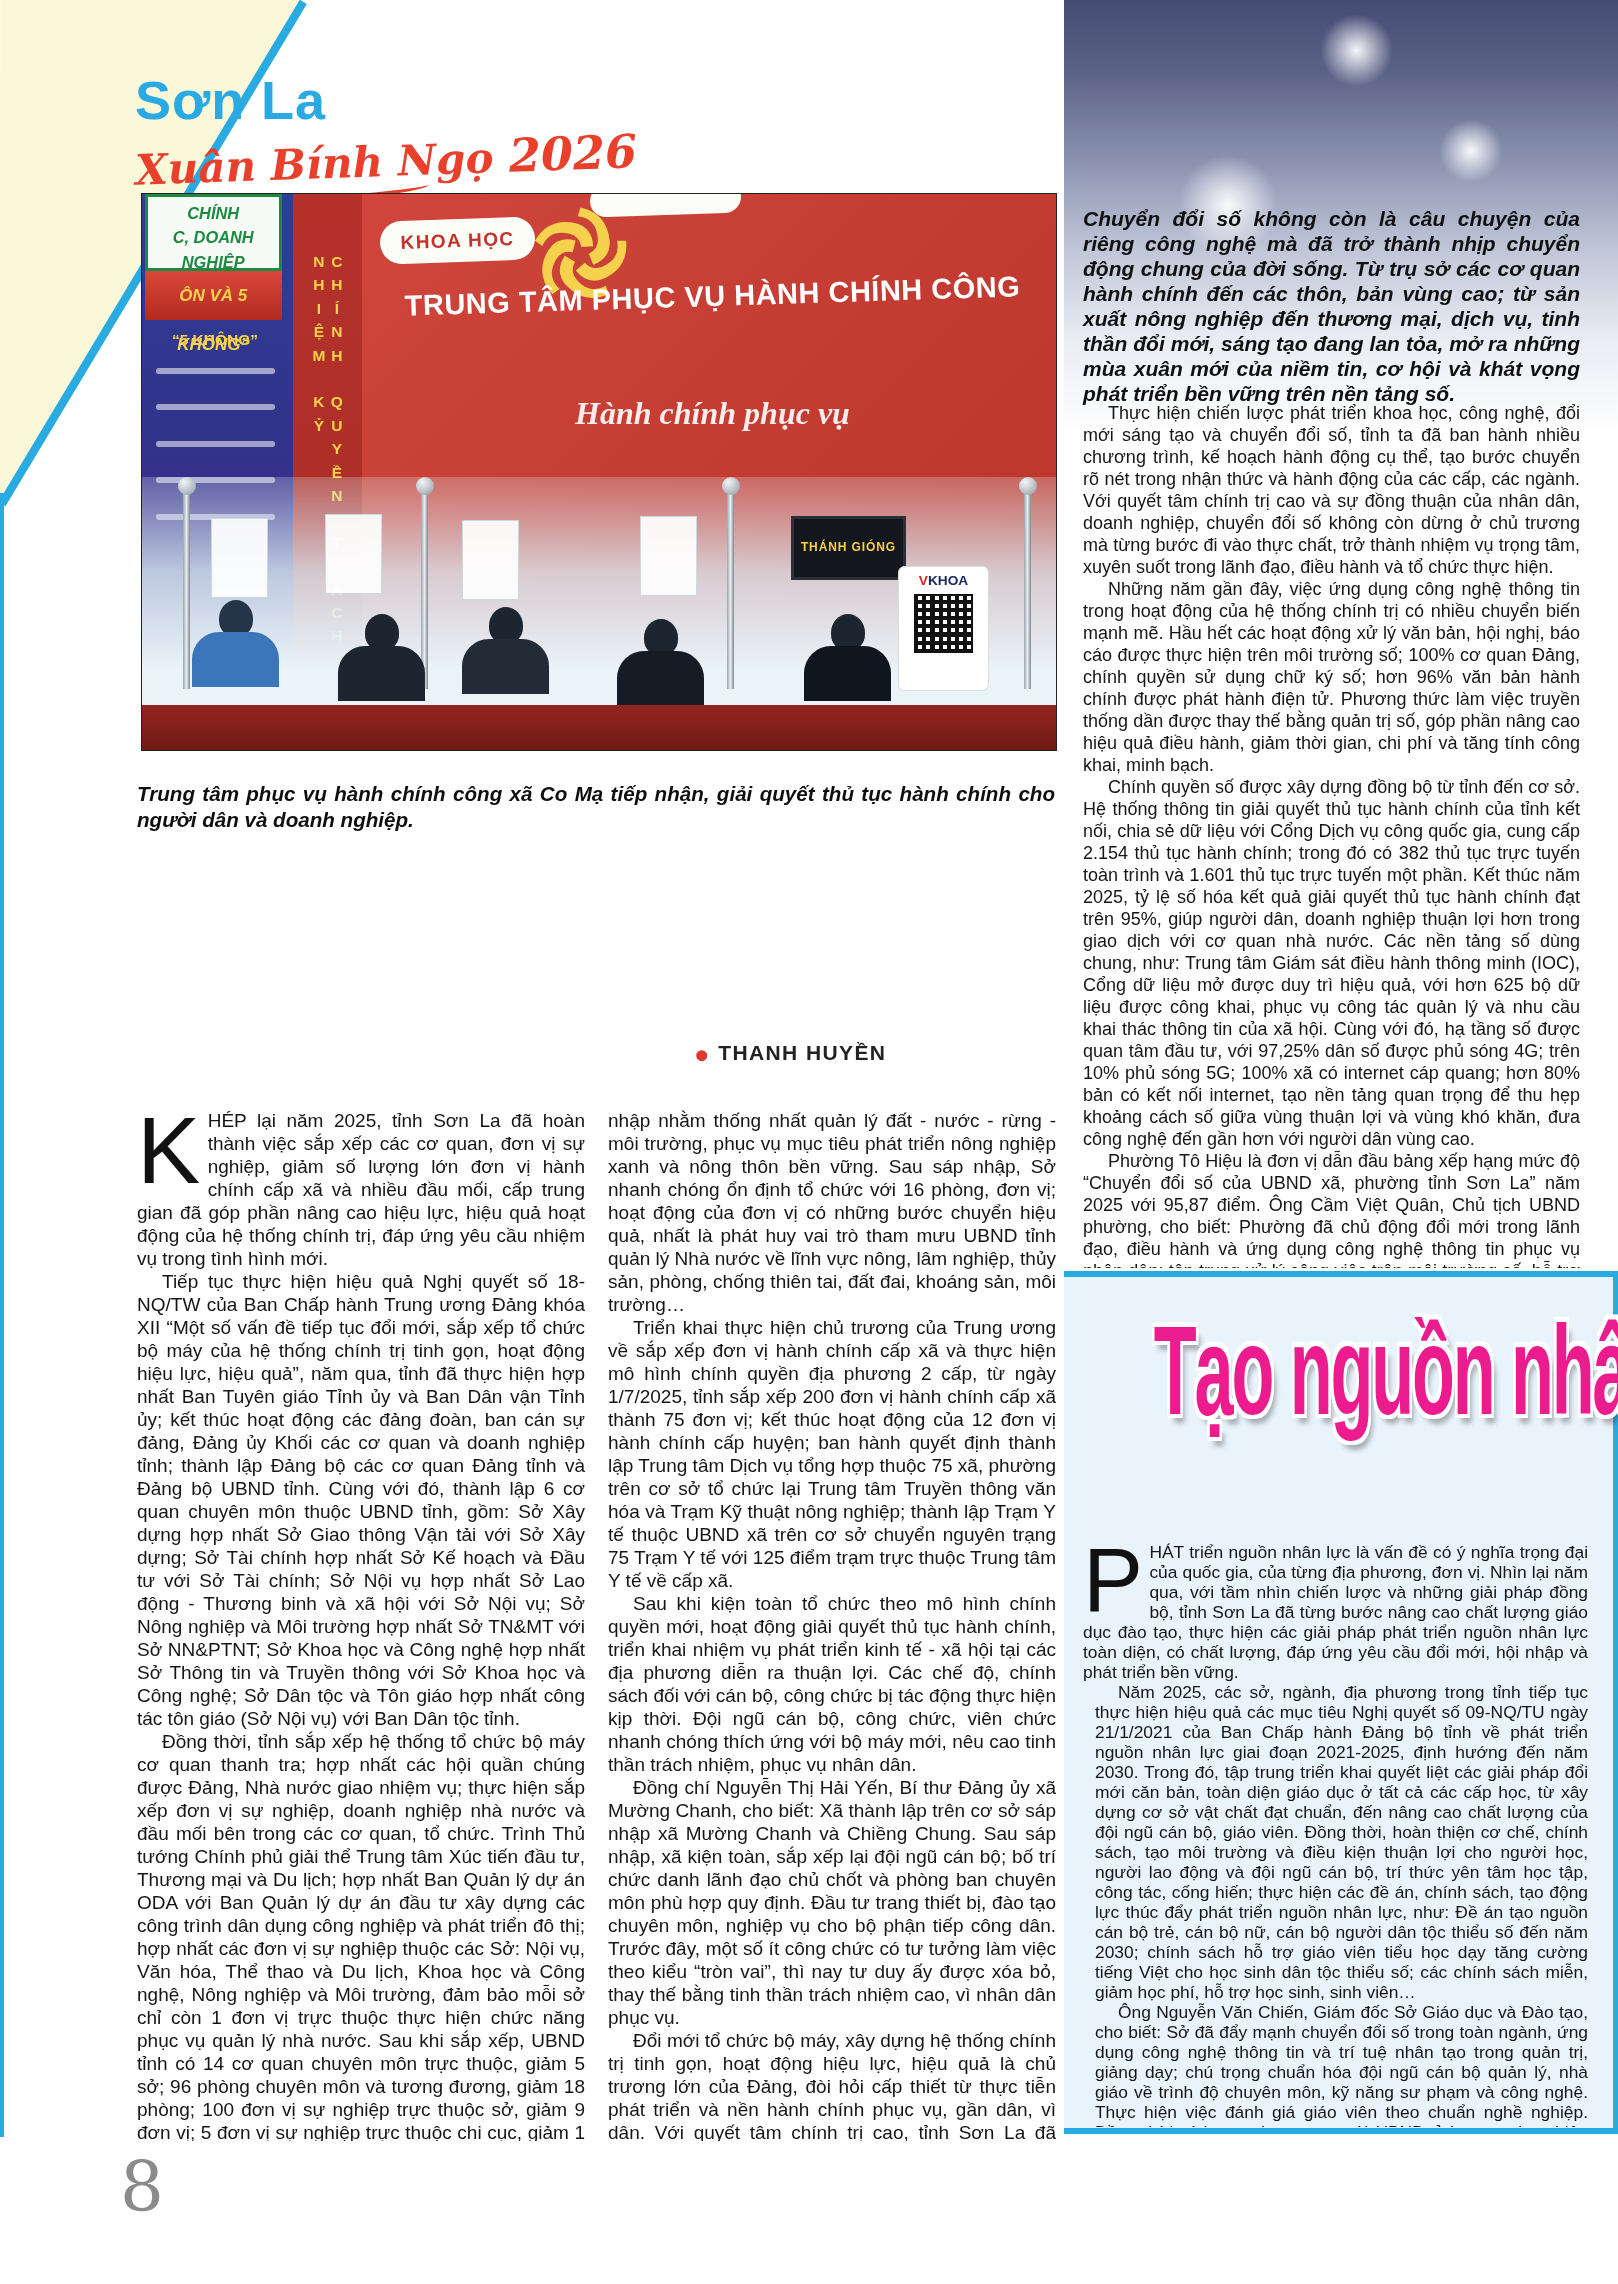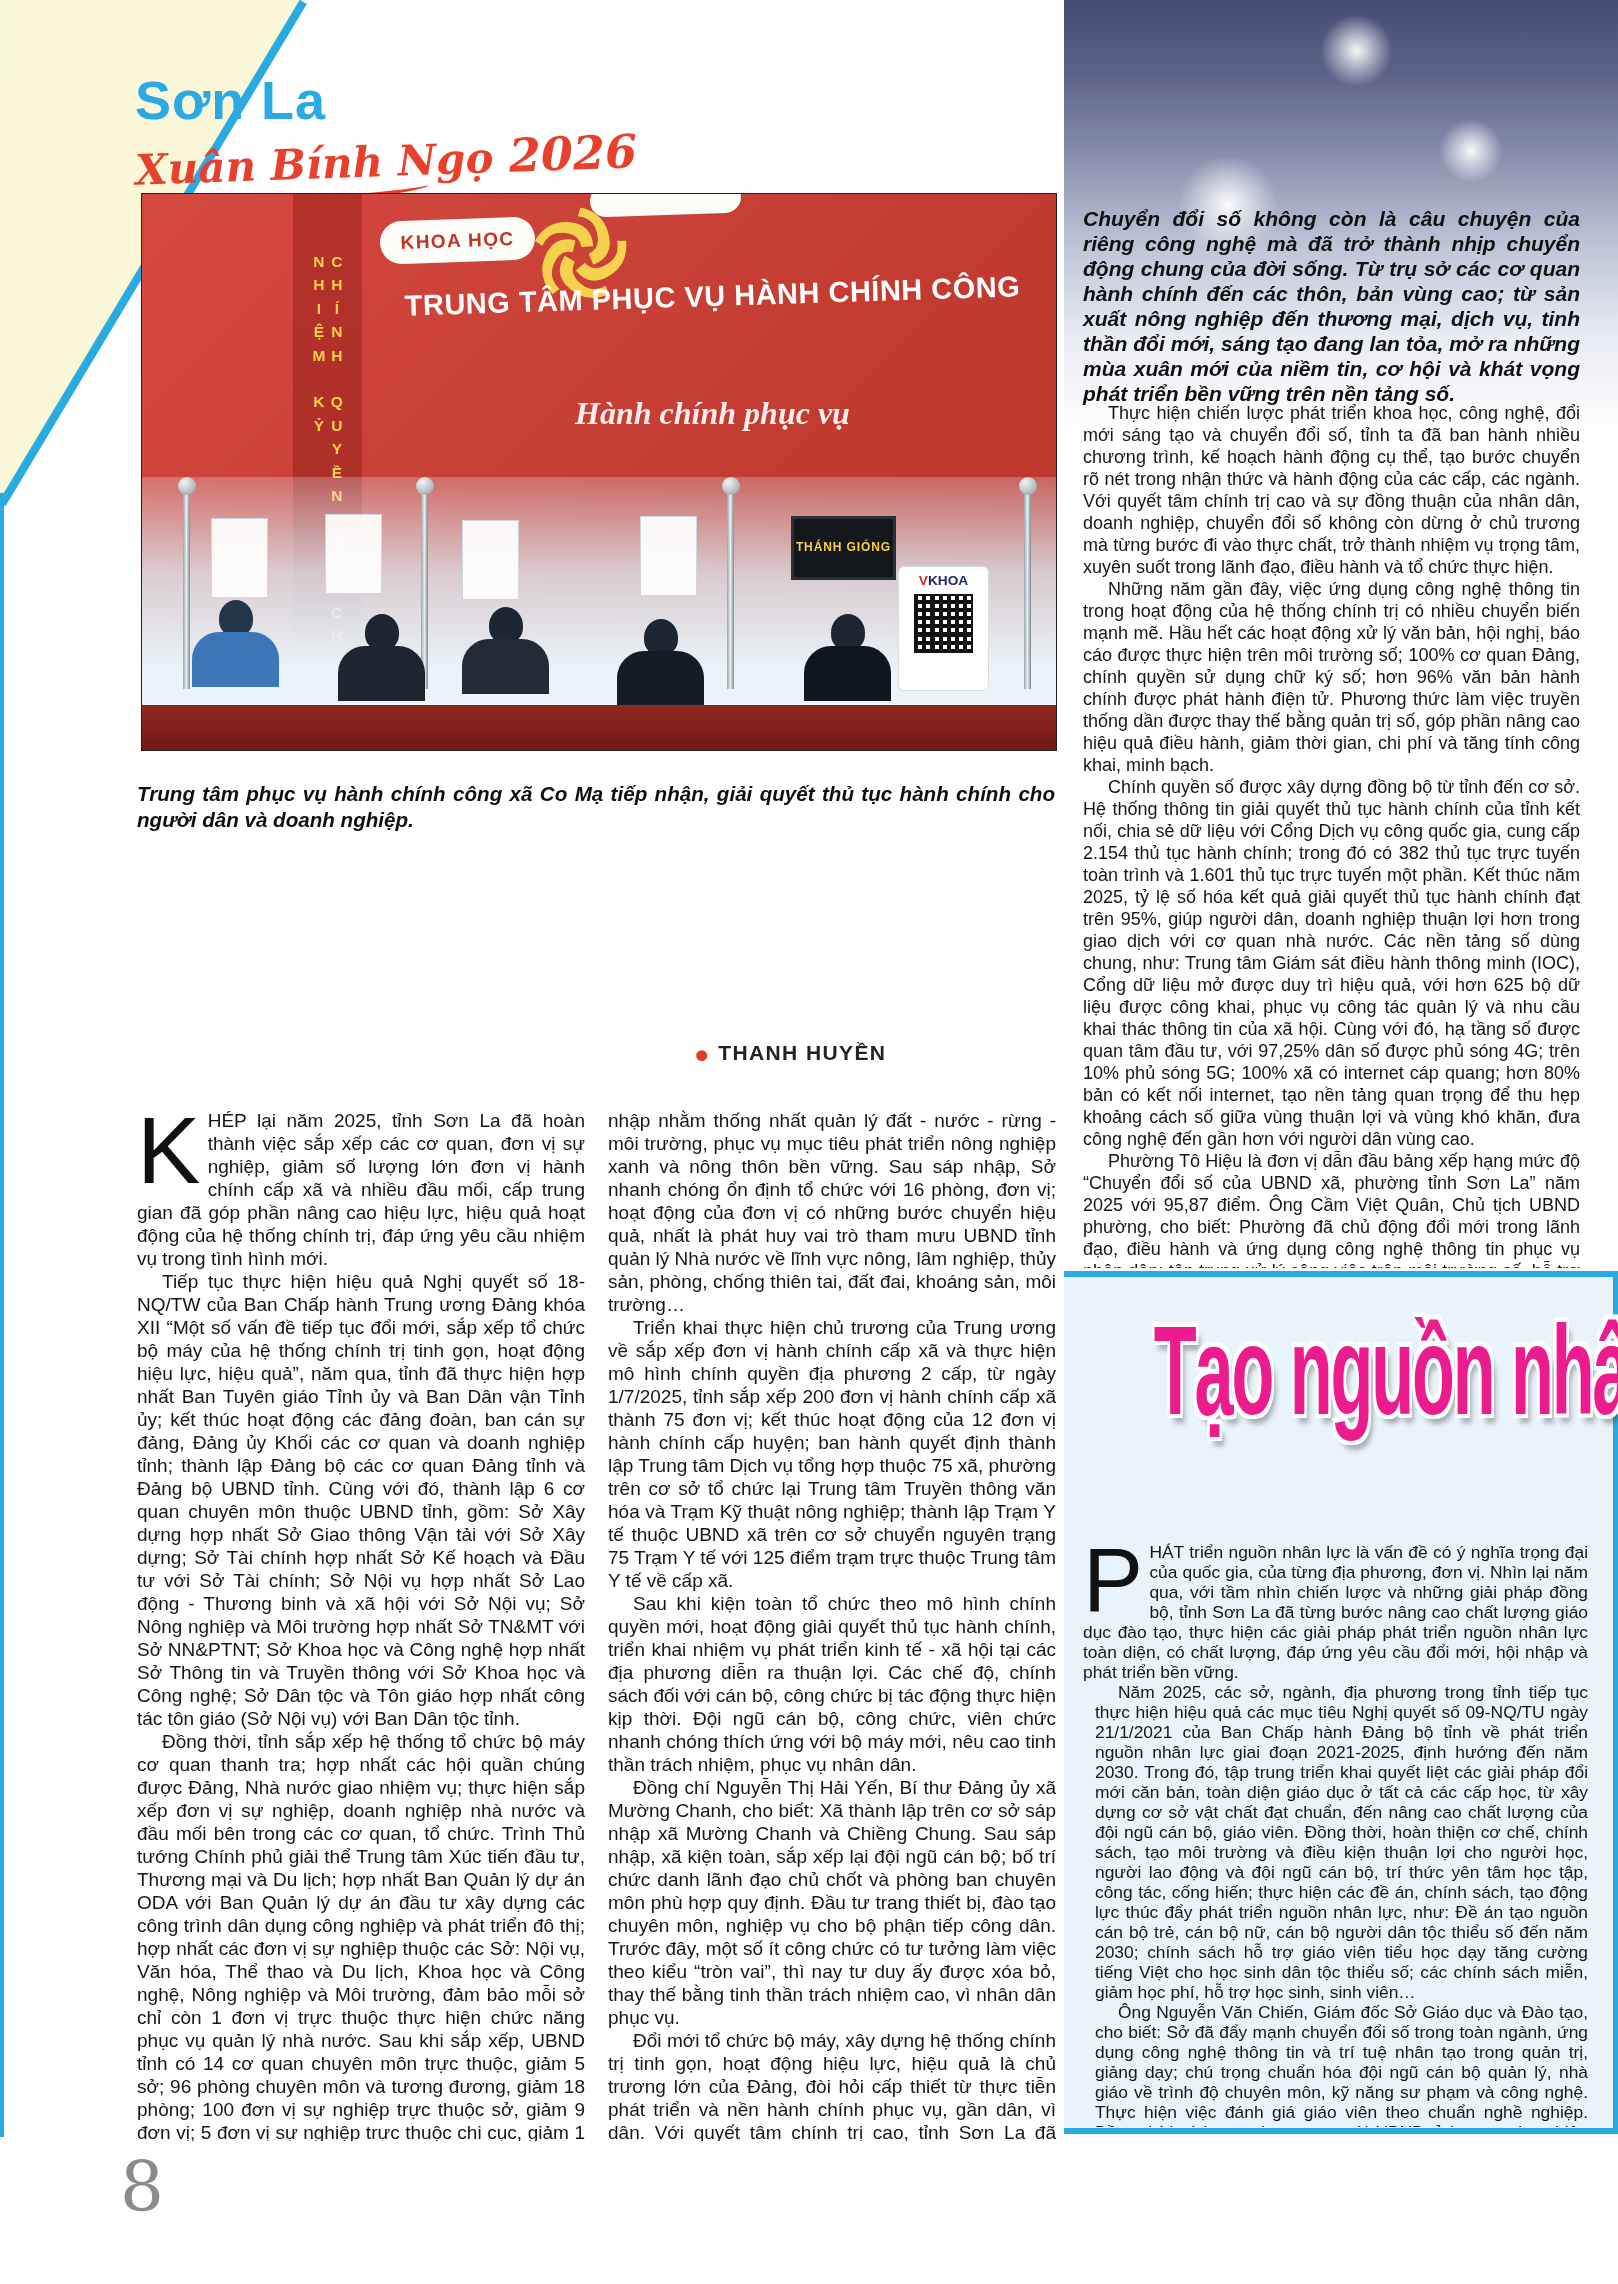--- a/index.html
+++ b/index.html
@@ -52,21 +52,21 @@
               background:linear-gradient(180deg,rgba(230,242,248,.25) 0%,rgba(222,238,247,.8) 35%,#e9f3f8 70%);}
   .ph-post{position:absolute;top:15.5px;width:7.3px;height:196px;
            background:linear-gradient(90deg,#9aa3ab,#e8edf0,#7e878f);}
   .ph-post::before{content:"";position:absolute;left:-5.5px;top:-15.5px;width:18px;height:18px;border-radius:50%;
            background:radial-gradient(circle at 35% 30%,#f2f5f7,#8d969e);}
   .ph-sheet{position:absolute;width:55px;height:78px;background:rgba(255,255,255,.92);
             border:0.9px solid #cfd8de;}
   .ph-person{position:absolute;}
   .ph-head{width:34px;height:37px;border-radius:50% 50% 45% 45%;background:#1c2530;margin:0 auto;}
   .ph-body{width:87px;height:55px;border-radius:27px 27px 0 0;margin-top:-5.5px;}
-  .ph-monitor{position:absolute;left:649px;top:39px;width:105px;height:64px;background:#14171c;
+  .ph-monitor{position:absolute;left:649px;top:39px;width:115px;height:64px;background:#14171c;
               border:3.7px solid #2b3038;box-sizing:border-box;color:#F8D24B;font-weight:bold;
               font-size:12px;text-align:center;line-height:57px;letter-spacing:0.9px;}
   .ph-qr{position:absolute;left:756px;top:89px;width:89px;height:123px;background:#fff;
          border-radius:6.4px;border:0.9px solid #d8dde2;text-align:center;}
   .ph-qr-label{font-weight:800;font-size:13.7px;margin-top:6.4px;color:#1b2a6b;}
   .ph-qr-label b{color:#d6241e;}
   .ph-qr-code{width:59px;height:59px;margin:5.5px auto 0 auto;background:#fff;
      background-image:repeating-linear-gradient(0deg,#111 0 4.1px,transparent 4.1px 8.2px),
                       repeating-linear-gradient(90deg,#111 0 4.1px,#fff 4.1px 8.2px);}
   .ph-desk{position:absolute;left:0;top:511px;width:914px;height:46px;
@@ -141,20 +141,33 @@
     </div>
   </div>
 
   <div class="tr-gradient">
     <span class="tr-glow" style="left:256px;top:13.7px;width:73px;height:73px;"></span>
     <span class="tr-glow" style="left:114px;top:155px;width:100px;height:100px;"></span>
     <span class="tr-glow" style="left:375px;top:119px;width:64px;height:64px;"></span>
   </div>
 
   <div class="photo">
+    <div class="ph-left">
+      <div class="ph-sign-top">
+        <div>CHÍNH</div>
+        <div>C, DOANH NGHIỆP</div>
+      </div>
+      <div class="ph-sign-band">ÔN VÀ 5 KHÔNG”</div>
+      <div class="ph-sign-sub">“5 KHÔNG”</div>
+      <div class="ph-line" style="top:174px"></div>
+      <div class="ph-line" style="top:210px"></div>
+      <div class="ph-line" style="top:247px"></div>
+      <div class="ph-line" style="top:283px"></div>
+      <div class="ph-line" style="top:320px"></div>
+    </div>
     <div class="ph-vstrip">
       <div class="ph-vtext">CHÍNH QUYỀN TRÁCH NHIỆM KỶ</div>
     </div>
     <div class="ph-pill science">KHOA HỌC</div>
     <div class="ph-pill blank"></div>
     <svg class="ph-logo" width="137" height="119" viewBox="-150 -130 300 260">
       <g fill="#F5D14E">
         <g>
             <path d="M0,-105 Q58,-92 64,-32 Q66,6 28,20 L18,-4 Q40,-14 38,-38 Q34,-82 -6,-86 Z"></path>
           </g>

